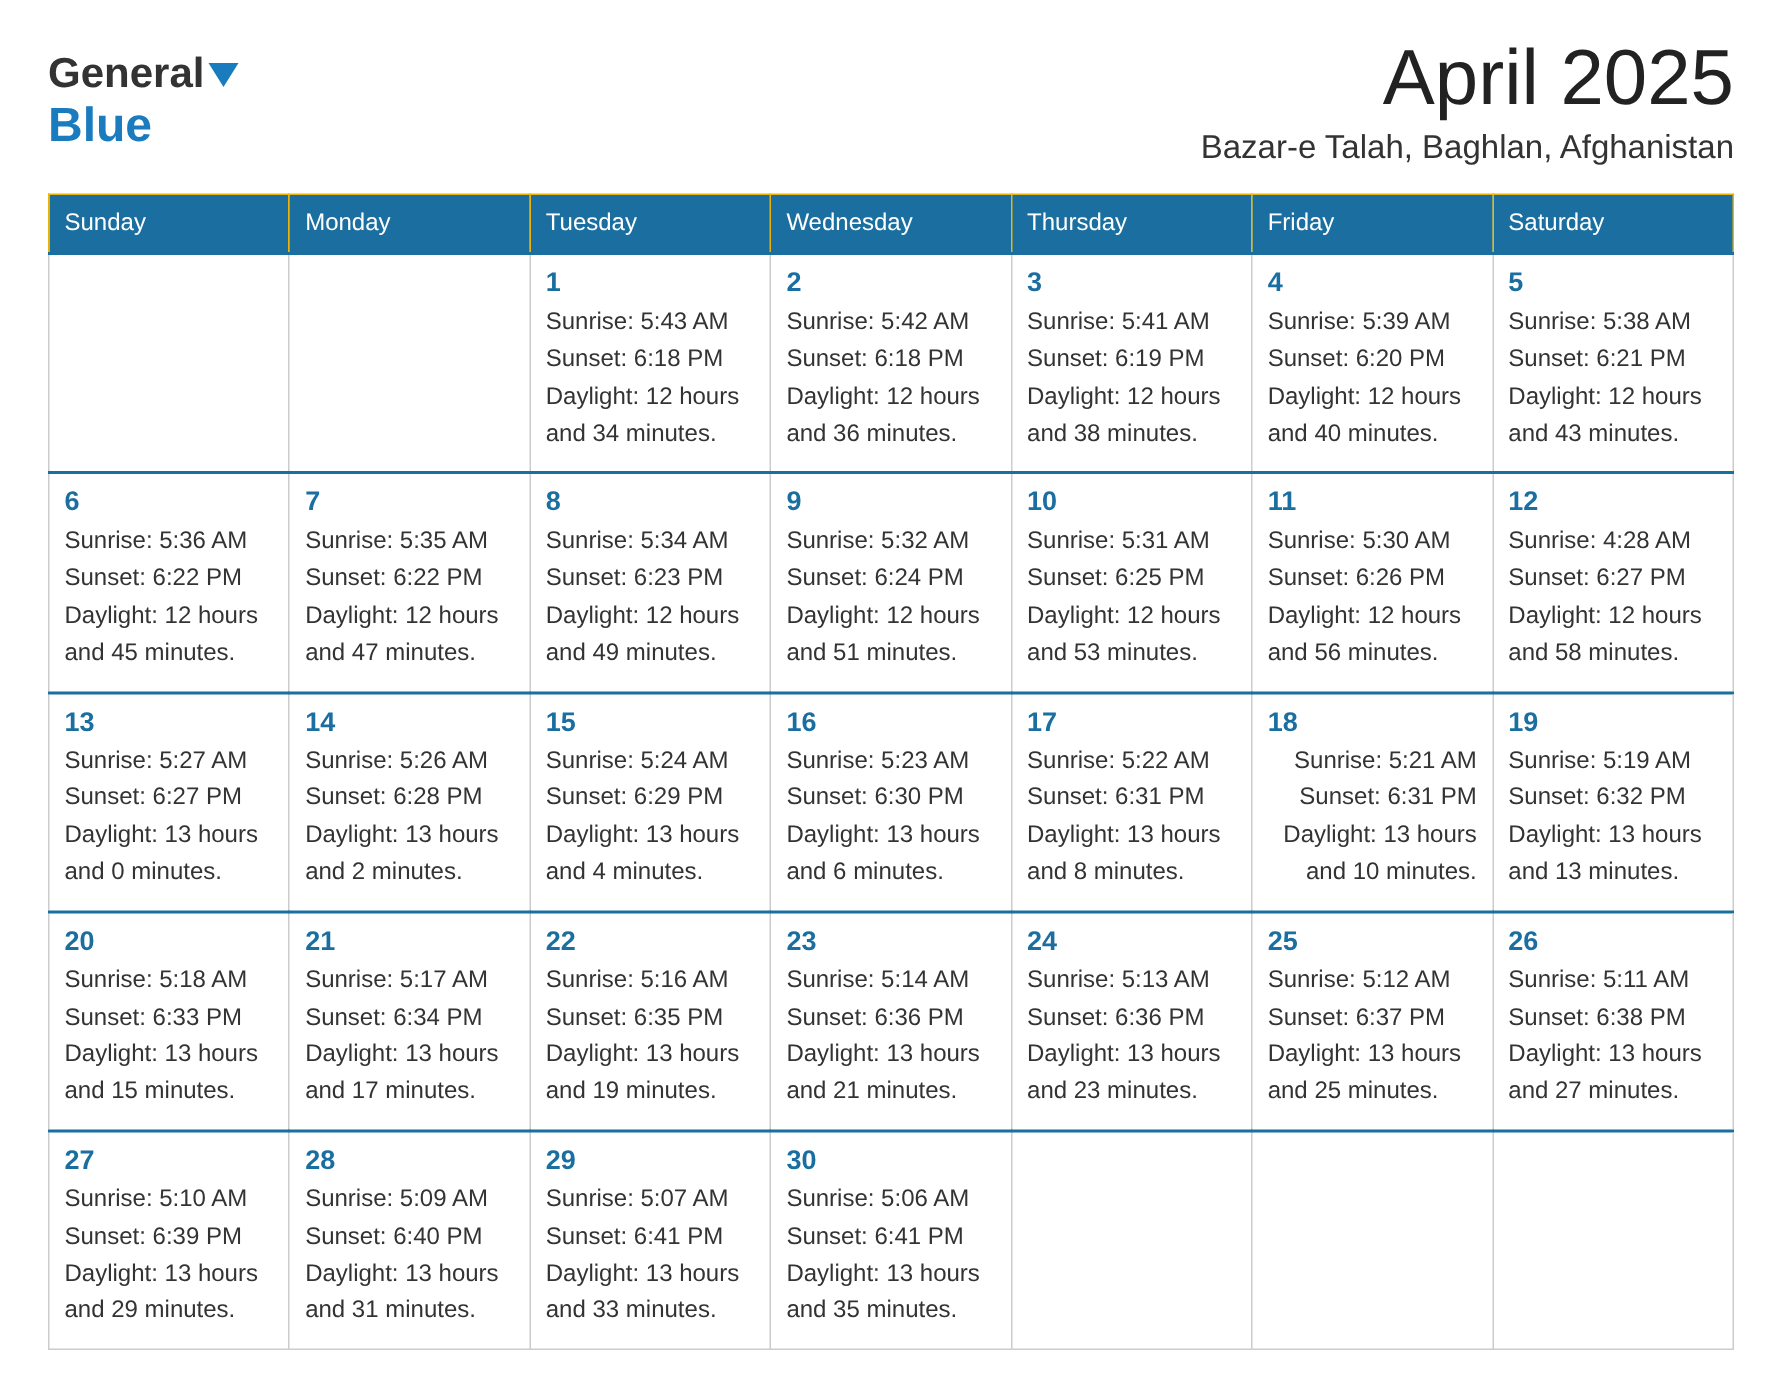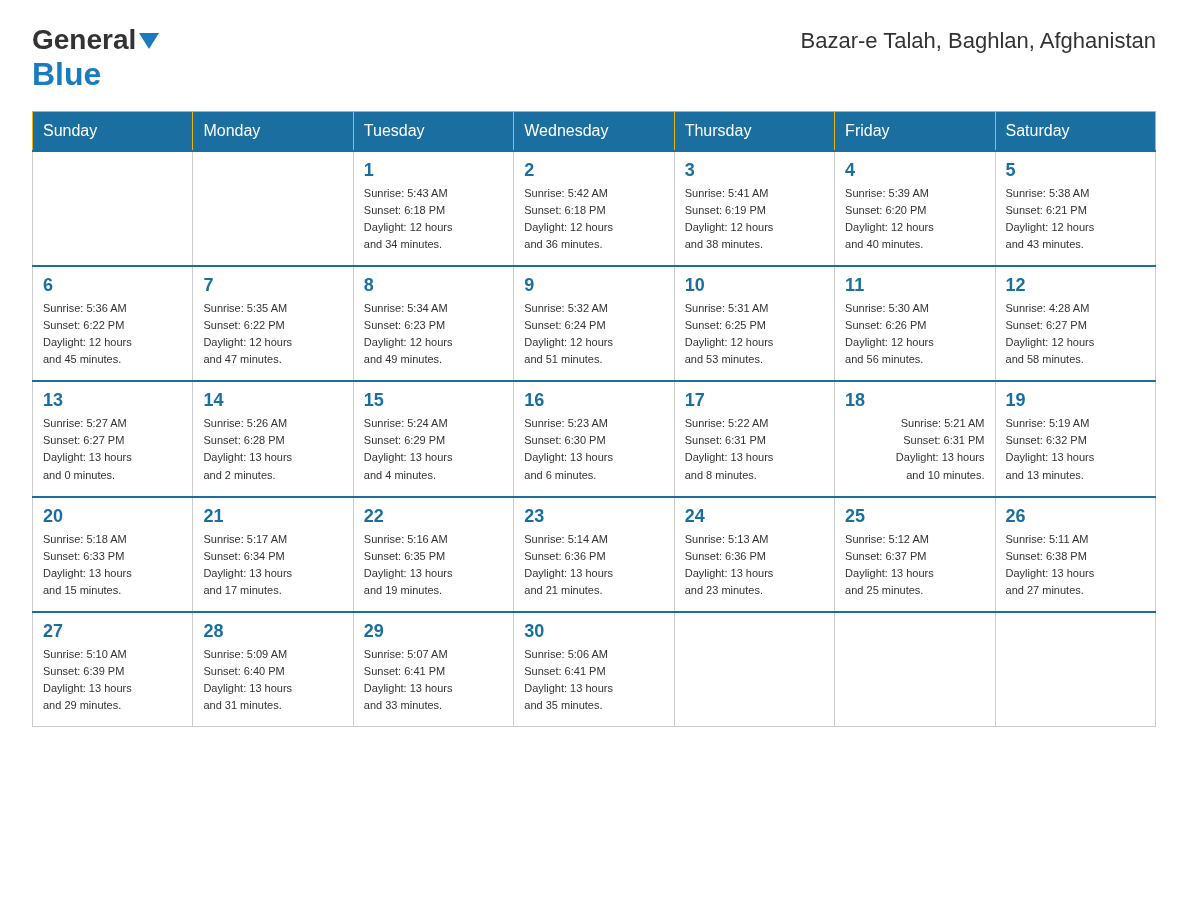--- a/index.html
+++ b/index.html
@@ -6,21 +6,21 @@
     body {
       font-family: Arial, sans-serif;
       background: #fff;
       padding: 24px 32px;
       width: 1188px;
       min-height: 918px;
     }
     .header {
       display: flex;
       justify-content: space-between;
-      align-items: flex-start;
+      align-items: center;
       margin-bottom: 18px;
     }
     .logo-text-general {
       font-size: 28px;
       font-weight: bold;
       color: #333;
     }
     .logo-text-blue {
       font-size: 32px;
       font-weight: bold;
@@ -67,21 +67,21 @@
       border-top: 2px solid #1a6fa0;
     }
     .day-number {
       font-size: 18px;
       font-weight: bold;
       color: #1a6fa0;
       display: block;
       margin-bottom: 4px;
     }
     .day-info {
-      font-size: 11px;
+      font-size: 16px;
       line-height: 1.55;
       color: #333;
     }
     .empty-cell {
       background: #fff;
     }
     .logo-wrapper {
       display: flex;
       flex-direction: column;
       align-items: flex-start;
@@ -106,20 +106,21 @@
 
 <div class="header">
   <div class="logo-wrapper">
     <div class="logo-line1">
       <span class="logo-text-general">General</span>
       <span class="logo-triangle"></span>
     </div>
     <span class="logo-text-blue">Blue</span>
   </div>
   <div class="title-block">
+    <div class="month-title">April 2025</div>
     <div class="location-title">Bazar-e Talah, Baghlan, Afghanistan</div>
   </div>
 </div>
 
 <table class="calendar-table">
   <thead>
     <tr>
     <th>Sunday</th>
         <th>Monday</th>
         <th>Tuesday</th>

